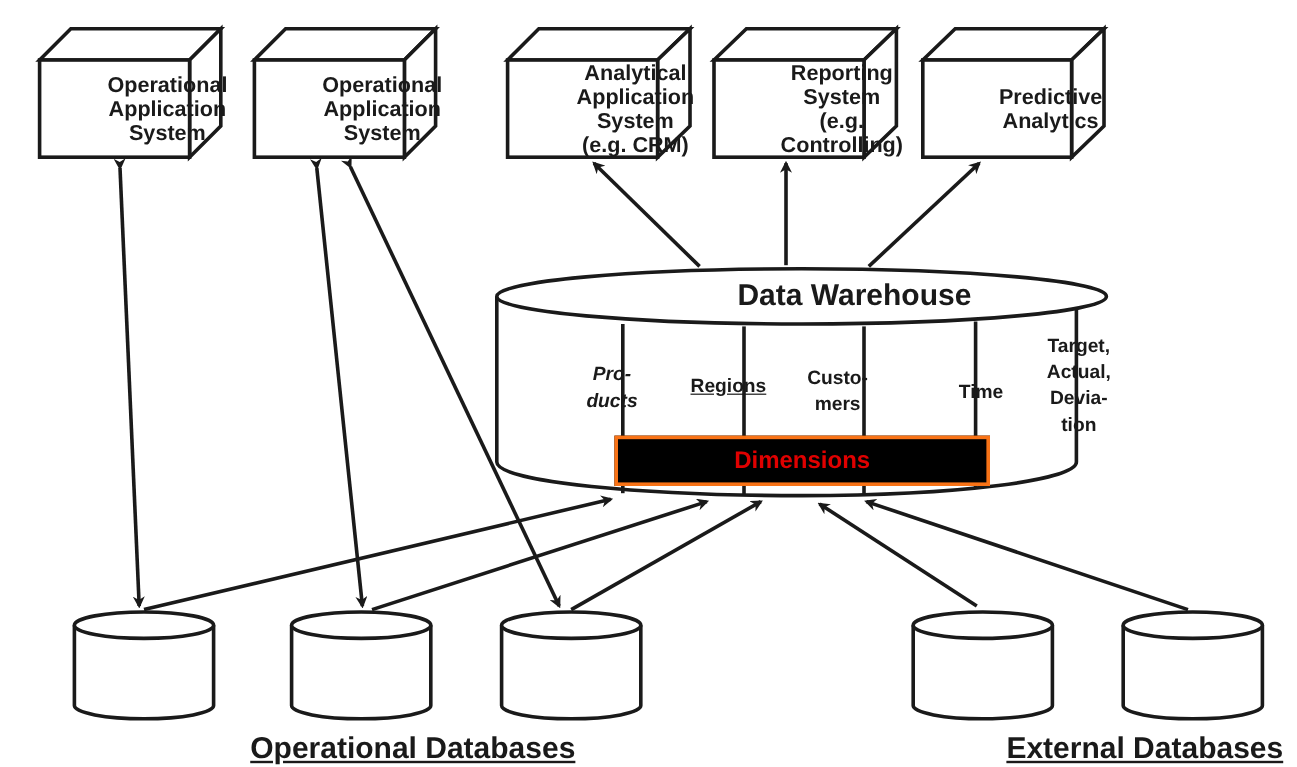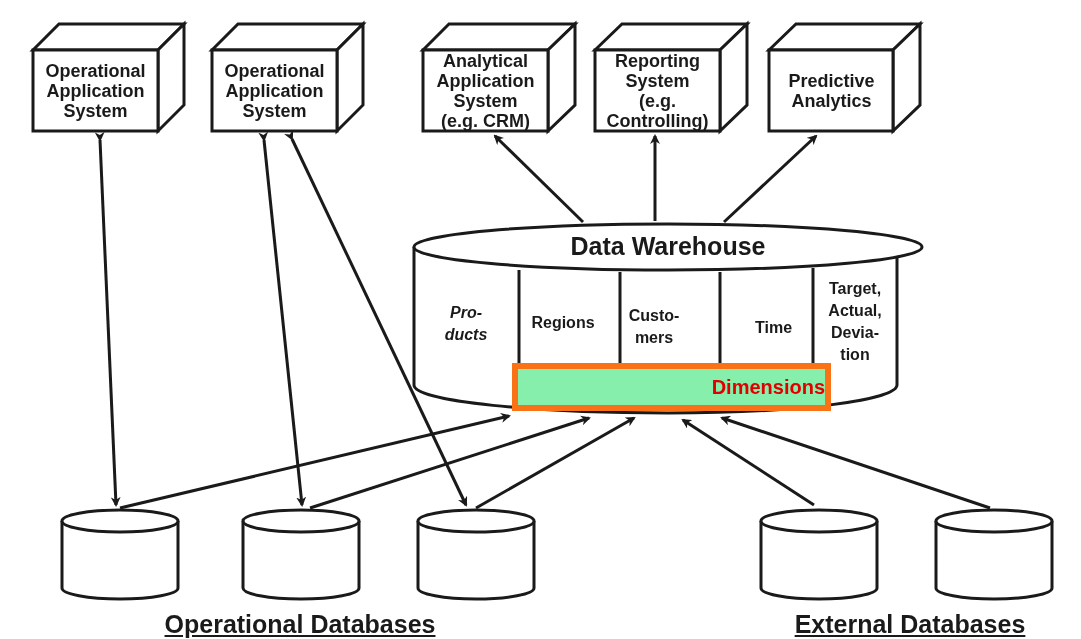--- a/index.html
+++ b/index.html
@@ -1,22 +1,22 @@
 <!DOCTYPE html>
 <html><head>
 <meta charset="utf-8">
 <style>
   html, body { margin: 0; padding: 0; background: #ffffff; }
   body { width: 1081px; height: 639px; position: relative; overflow: hidden; font-family: "Liberation Sans", sans-serif; }
   svg { position: absolute; left: 0; top: 0; }
-  .lbl { position: absolute; font-family: "Liberation Sans", sans-serif; font-weight: bold; color: #1a1a1a; text-align: center; line-height: 20px; font-size: 18px; white-space: pre-line; }
+  .lbl { position: absolute; font-family: "Liberation Sans", sans-serif; font-weight: bold; color: #1a1a1a; text-align: center; line-height: 20px; font-size: 18px; white-space: pre-line; margin-left: 44px; }
   .box-lbl { width: 125px; display: flex; align-items: center; justify-content: center; height: 81px; }
   .col-lbl { font-size: 16px; line-height: 22px; }
   .dw-title { font-size: 25px; }
-  .dims { position: absolute; left: 512px; top: 363px; width: 307px; height: 36px; background: #86efac; border: 6px solid #f97316; display: flex; align-items: center; justify-content: flex-end; font-weight: bold; font-size: 20px; }
+  .dims { position: absolute; left: 512px; top: 363px; width: 307px; height: 36px; background: #000000; border: 3px solid #f97316; display: flex; align-items: center; justify-content: center; font-weight: bold; font-size: 20px; }
   .caption { font-size: 25px; text-decoration: underline; }
 </style>
 </head>
 <body>
 
 <svg width="1081" height="639" viewBox="0 0 1081 639">
   <defs>
     <marker id="ah" markerWidth="10" markerHeight="10" refX="8" refY="5" orient="auto" markerUnits="userSpaceOnUse">
       <path d="M0,0 L10,5 L0,10 L3,5 Z" fill="#1a1a1a"></path>
     </marker>
@@ -116,21 +116,21 @@
 <div class="lbl box-lbl" style="left:595px;top:50px;">Reporting
 System
 (e.g.
 Controlling)</div>
 <div class="lbl box-lbl" style="left:769px;top:50px;">Predictive
 Analytics</div>
 
 <div class="lbl dw-title" style="left:414px;top:236px;width:508px;">Data Warehouse</div>
 <div class="lbl col-lbl" style="left:414px;top:302px;width:104px;font-style:italic;">Pro-
 ducts</div>
-<div class="lbl col-lbl" style="left:519px;top:312px;width:88px;">Regions</div>
+<div class="lbl col-lbl" style="left:519px;top:312px;width:88px;text-decoration:underline;">Regions</div>
 <div class="lbl col-lbl" style="left:604px;top:305px;width:100px;">Custo-
 mers</div>
 <div class="lbl col-lbl" style="left:720px;top:317px;width:107px;">Time</div>
 <div class="lbl col-lbl" style="left:813px;top:278px;width:84px;">Target,
 Actual,
 Devia-
 tion</div>
 <div class="dims">
   <span id="dimlbl" style="color: rgb(224, 0, 0);">Dimensions</span>
 </div>

